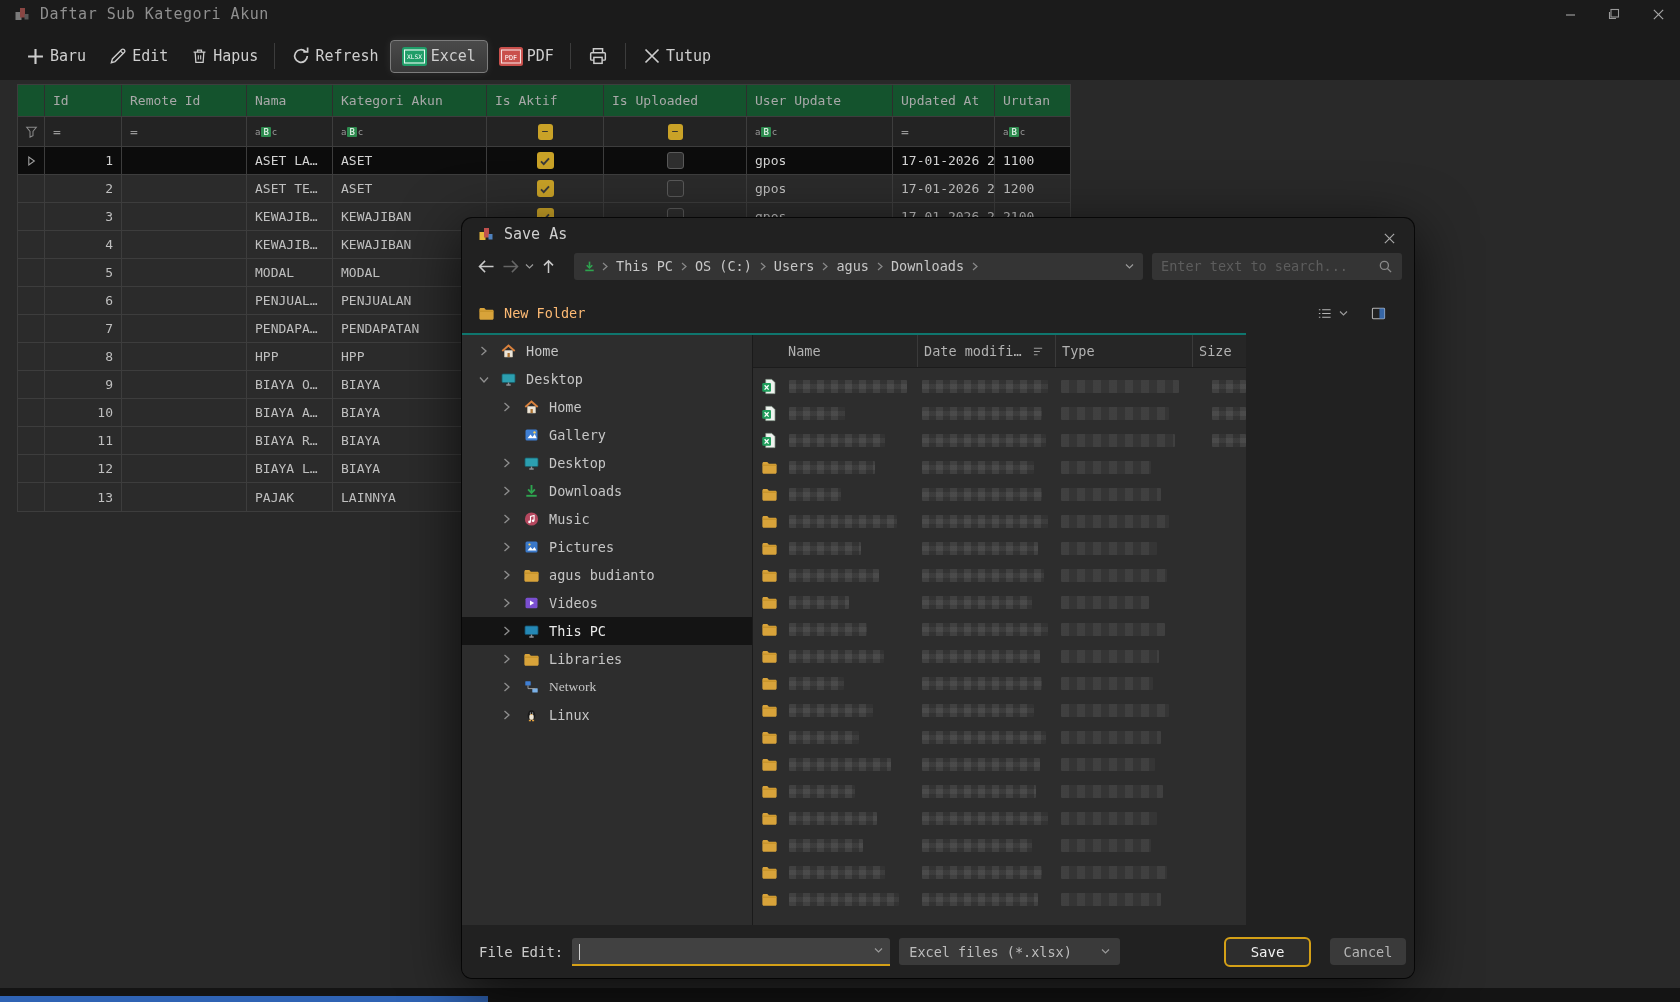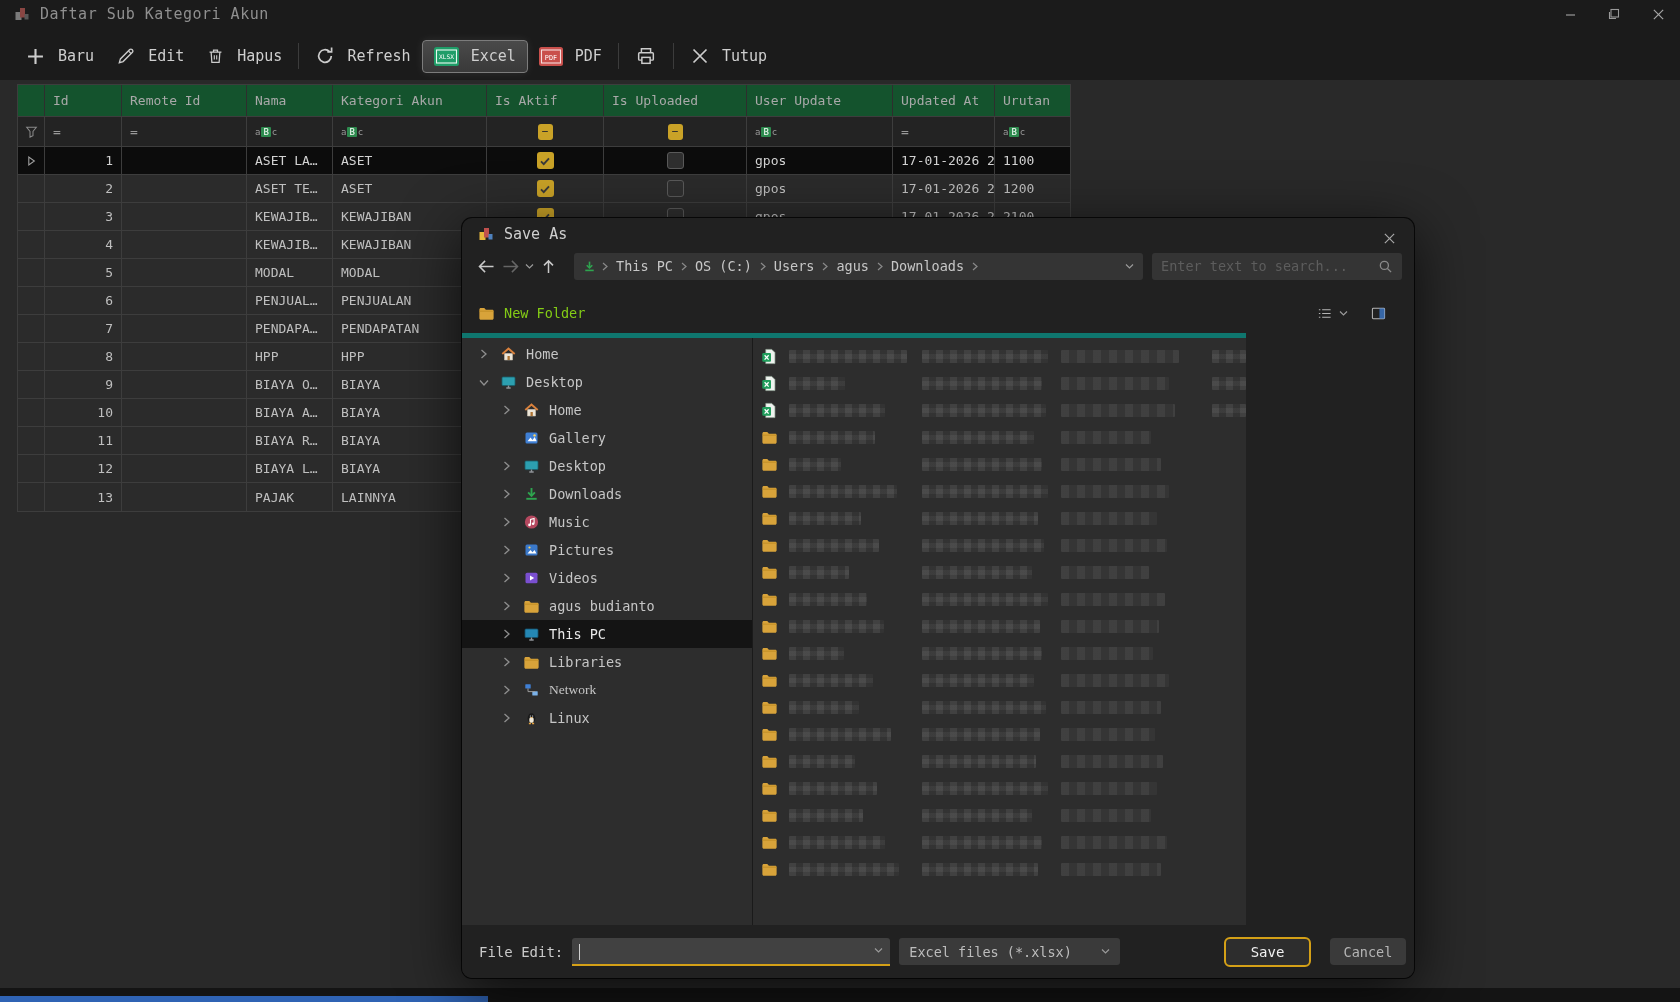--- a/index.html
+++ b/index.html
@@ -6,21 +6,21 @@
   *{box-sizing:border-box}
   .screen{position:relative;width:1680px;height:1002px;overflow:hidden;
     font-family:"DejaVu Sans Mono",monospace;color:#c6c6c6;background:#292929;-webkit-font-smoothing:antialiased}
   
   .chrome{position:absolute;left:0;top:0;width:1680px;height:80px;background:#1b1b1b}
   .titlebar{position:absolute;left:0;top:0;width:1680px;height:28px;display:flex;align-items:center;padding-left:14px;gap:10px}
   .title-text{font-size:15px;color:#8f8f8f;letter-spacing:.5px}
   .win-controls{position:absolute;right:0;top:0;height:28px;display:flex;align-items:center}
   .win-btn{width:44px;height:28px;display:flex;align-items:center;justify-content:center;color:#9a9a9a}
   .toolbar{position:absolute;left:0;top:34px;height:44px;display:flex;align-items:center;padding-left:14px}
-  .tb-btn{display:flex;align-items:center;gap:12px;padding:6px 11px;border-radius:4px;font-size:15px;color:#cfcfcf;cursor:default}
+  .tb-btn{display:flex;align-items:center;gap:4px;padding:6px 11px;border-radius:4px;font-size:15px;color:#cfcfcf;cursor:default}
   .tb-btn .lbl{white-space:nowrap}
   .tb-btn.active{background:linear-gradient(#4a4a4a,#393939);border:1px solid #7c7c7c;box-shadow:0 0 10px rgba(255,255,255,.08)}
   .tb-sep{width:1px;height:26px;background:#3c3c3c;margin:0 5px}
   .icon{display:inline-flex;align-items:center;justify-content:center;line-height:0}
   
   .content{position:absolute;left:0;top:80px;width:1680px;height:908px;background:#292929}
   .desktop-strip{position:absolute;left:0;top:988px;width:1680px;height:14px;background:#141414}
   .blue-strip{position:absolute;left:0;top:996px;width:488px;height:6px;background:#2f63b4}
   
   .grid{position:absolute;left:17px;top:4px;width:1054px;border:1px solid #3d3d3d;background:#2b2b2b;font-size:13px}
@@ -45,23 +45,23 @@
   
   .dialog{position:absolute;left:462px;top:218px;width:952px;height:760px;background:#212121;border-radius:10px;
     box-shadow:0 14px 60px rgba(0,0,0,.72),0 0 0 1px #0a0a0a;overflow:hidden;font-size:13.5px}
   .dlg-title{height:26px;display:flex;align-items:center;padding:6px 14px 0 16px;gap:10px;color:#cfcfcf;font-size:15px}
   .dlg-close{position:absolute;right:12px;top:8px;width:26px;height:24px;display:flex;align-items:center;justify-content:center;color:#a5a5a5}
   .dlg-nav{position:absolute;left:0;top:33px;width:952px;height:30px;display:flex;align-items:center;padding:0 12px}
   .nav-btn{width:24px;height:24px;display:flex;align-items:center;justify-content:center}
   .addr{margin-left:14px;width:569px;height:27px;background:#343434;border-radius:3px;display:flex;align-items:center;padding:0 9px;gap:5px;color:#c7c7c7;white-space:nowrap}
   .addr .seg{padding:0 2px}
   .searchbox{margin-left:9px;flex:1;height:27px;background:#343434;border-radius:3px;display:flex;align-items:center;padding:0 9px;color:#5d5d5d}
-  .dlg-actions{position:absolute;left:0;top:75px;width:952px;height:40px;display:flex;align-items:center;padding:0 16px;gap:9px;color:#84cc16}
+  .dlg-actions{position:absolute;left:0;top:75px;width:952px;height:40px;display:flex;align-items:center;padding:0 16px;gap:9px;color:#fdba74}
   .view-btns{position:absolute;right:28px;top:0;height:40px;display:flex;align-items:center;gap:7px}
-  .dlg-body{position:absolute;left:0;top:115px;width:784px;height:592px;background:#2d2d2d;border-top:5px solid #0f766e;display:flex}
+  .dlg-body{position:absolute;left:0;top:115px;width:784px;height:592px;background:#2d2d2d;border-top:2px solid #0f766e;display:flex}
   .tree{width:368px;border-right:1px solid #1a1a1a;padding-top:2px;overflow:hidden}
   .tree-row{height:28px;display:flex;align-items:center;color:#c6c6c6;white-space:nowrap}
   .tree-row.selected{background:#141414;color:#e9e9e9}
   .tree-exp{width:15px;display:inline-flex;justify-content:center}
   .tree-ic{width:18px;margin:0 9px 0 8px;display:inline-flex;justify-content:center}
   .filelist{flex:1;display:flex;flex-direction:column}
   .fl-head{display:grid;grid-template-columns:29px 135px 138px 137px 1fr;height:33px;align-items:center;background:#262626;border-bottom:1px solid #1c1c1c;color:#b2b2b2}
   .fl-head .fh{height:100%;display:flex;align-items:center;padding-left:6px}
   .fl-head .fh.b{border-left:1px solid #3a3a3a}
   .fl-rows{flex:1;overflow:hidden;padding-top:5px}
@@ -698,40 +698,40 @@
             </span>
             <span>Pictures</span>
           </div>
           <div class="tree-row" style="padding-left: 37px;">
             <span class="tree-exp">
               <svg width="9" height="10" viewBox="0 0 9 10">
                 <path d="M2.5 1L7 5l-4.5 4" fill="none" stroke="#8f8f8f" stroke-width="1.3"></path>
               </svg>
             </span>
             <span class="tree-ic">
-              <svg width="17" height="16" viewBox="0 0 16 16">
-                <rect x="2" y="2.8" width="12" height="10.4" rx="1.5" fill="#7a4fd0"></rect>
-                <path d="M6.5 5.4l4.2 2.6-4.2 2.6z" fill="#ffffff"></path>
-              </svg>
-            </span>
-            <span>Videos</span>
+              <svg width="17" height="15" viewBox="0 0 16 14">
+                <path d="M1.3 3.2c0-.8.6-1.4 1.4-1.4h3.2L7.4 3.4h6c.8 0 1.3.6 1.3 1.4v6.6c0 .8-.6 1.4-1.4 1.4H2.7c-.8 0-1.4-.6-1.4-1.4z" fill="#d8a33a"></path>
+                <path d="M1.3 4.8h13.4" stroke="#bd8a22" stroke-width="0.8"></path>
+              </svg>
+            </span>
+            <span>agus budianto</span>
           </div>
           <div class="tree-row" style="padding-left: 37px;">
             <span class="tree-exp">
               <svg width="9" height="10" viewBox="0 0 9 10">
                 <path d="M2.5 1L7 5l-4.5 4" fill="none" stroke="#8f8f8f" stroke-width="1.3"></path>
               </svg>
             </span>
             <span class="tree-ic">
-              <svg width="17" height="15" viewBox="0 0 16 14">
-                <path d="M1.3 3.2c0-.8.6-1.4 1.4-1.4h3.2L7.4 3.4h6c.8 0 1.3.6 1.3 1.4v6.6c0 .8-.6 1.4-1.4 1.4H2.7c-.8 0-1.4-.6-1.4-1.4z" fill="#d8a33a"></path>
-                <path d="M1.3 4.8h13.4" stroke="#bd8a22" stroke-width="0.8"></path>
-              </svg>
-            </span>
-            <span>agus budianto</span>
+              <svg width="17" height="16" viewBox="0 0 16 16">
+                <rect x="2" y="2.8" width="12" height="10.4" rx="1.5" fill="#7a4fd0"></rect>
+                <path d="M6.5 5.4l4.2 2.6-4.2 2.6z" fill="#ffffff"></path>
+              </svg>
+            </span>
+            <span>Videos</span>
           </div>
           <div class="tree-row selected" style="padding-left: 37px;">
             <span class="tree-exp">
               <svg width="9" height="10" viewBox="0 0 9 10">
                 <path d="M2.5 1L7 5l-4.5 4" fill="none" stroke="#8f8f8f" stroke-width="1.3"></path>
               </svg>
             </span>
             <span class="tree-ic">
               <svg width="17" height="16" viewBox="0 0 16 16">
                 <rect x="1.5" y="3" width="13" height="8.6" rx="1" fill="#2588b5" stroke="#14536f" stroke-width="0.8"></rect>
@@ -782,20 +782,40 @@
                 <circle cx="6.8" cy="5.8" r="0.6" fill="#ffffff"></circle>
                 <circle cx="9.2" cy="5.8" r="0.6" fill="#ffffff"></circle>
                 <path d="M6.9 7h2.2L8 8.2z" fill="#e8a33d"></path>
                 <path d="M5.2 13.8h2.2M8.6 13.8h2.2" stroke="#e8a33d" stroke-width="1.5"></path>
               </svg>
             </span>
             <span>Linux</span>
           </div>
         </div>
       <div class="filelist">
+        <div class="fl-head">
+            <div class="fh"></div>
+            <div class="fh">
+              <span>Name</span>
+            </div>
+            <div class="fh b">
+              <span>Date modifi…</span>
+              <span class="icon" style="margin-left: auto; padding-right: 10px;">
+                <svg width="13" height="11" viewBox="0 0 14 12">
+                  <path d="M2 2.5h9M2 6h6.5M2 9.5h4" stroke="#9a9a9a" stroke-width="1.2"></path>
+                </svg>
+              </span>
+            </div>
+            <div class="fh b">
+              <span>Type</span>
+            </div>
+            <div class="fh b">
+              <span>Size</span>
+            </div>
+          </div>
         <div class="fl-rows">
             <div class="fl-row">
               <div class="fl-ic">
                 <span class="icon">
                   <svg width="17" height="17" viewBox="0 0 16 16">
                     <path d="M4.5 1.3h5.6l3 3v10.4H4.5z" fill="#eef2ee" stroke="#9fb3a3" stroke-width="0.6"></path>
                     <rect x="1.2" y="4.8" width="8.2" height="8.2" rx="1" fill="#1f9d5b"></rect>
                     <path d="M3.4 6.8l3.8 4.2M7.2 6.8l-3.8 4.2" stroke="#ffffff" stroke-width="1.2"></path>
                   </svg>
                 </span>

